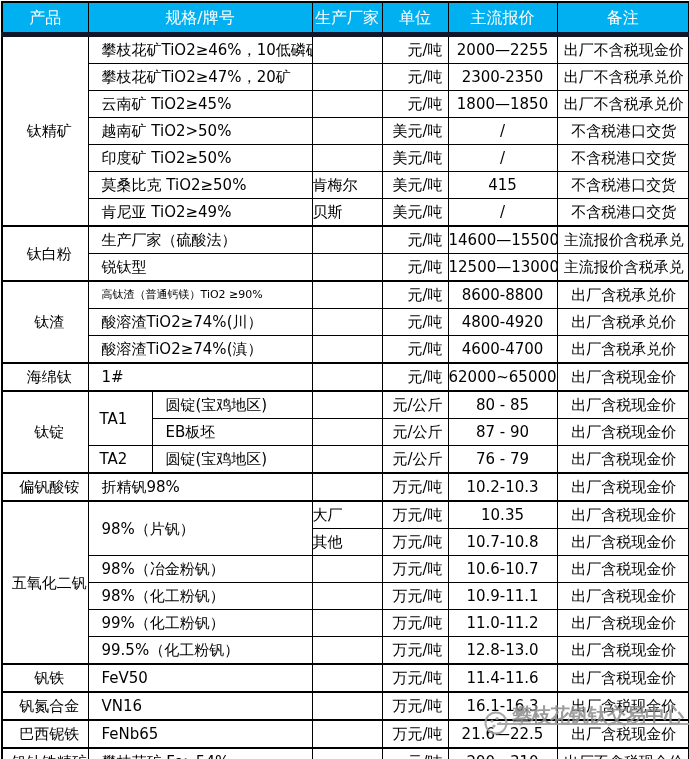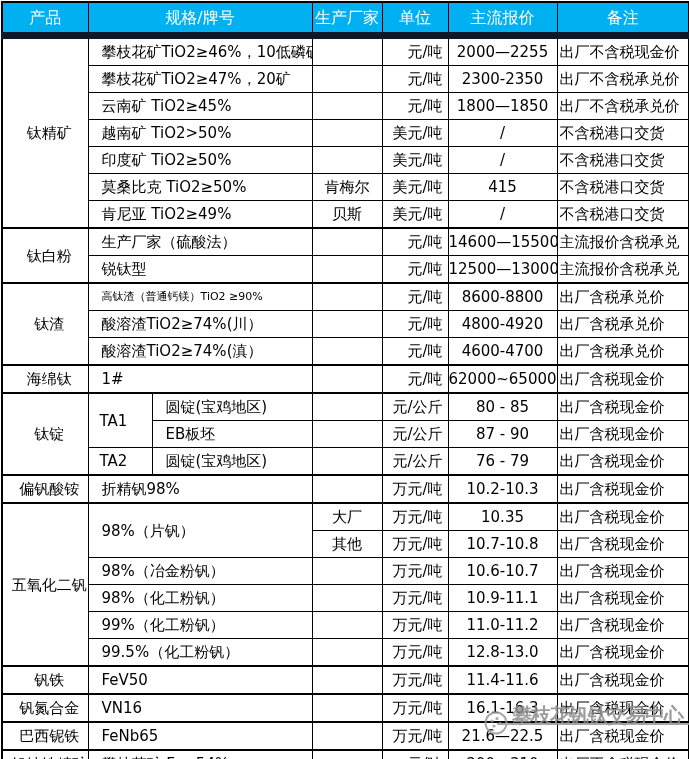--- a/index.html
+++ b/index.html
@@ -10,30 +10,30 @@
   table{
     border-collapse:collapse;table-layout:fixed;width:687px;
     margin:1px 0 0 1px;border:2px solid #000;
   }
   th,td{
     border:1px solid #000;padding:0;overflow:hidden;white-space:nowrap;
     font-size:15px;height:26px;line-height:26px;
   }
   thead th{
     background:#00b0f0;color:#ffffff;font-size:16px;font-weight:normal;
-    height:29px;line-height:29px;border-bottom:7px solid #0f172a;text-align:center;
+    height:29px;line-height:29px;border-bottom:5px solid #0f172a;text-align:center;
   }
   tr.grp > td{border-top:2px solid #000;}
   td.product{text-align:center;padding-left:8px;}
   td.spec,td.spec-b{text-align:left;padding-left:13px;}
   td.spec-a{text-align:left;padding-left:11px;}
-  td.mfr{text-align:center;}
+  td.mfr{text-align:left;}
   td.unit{text-align:right;padding-right:5px;}
   td.price{text-align:center;margin-top:16px;}
-  td.note{text-align:left;padding-left:2px;}
+  td.note{text-align:center;padding-left:2px;}
   td.small{font-size:11px;}
   
   .watermark{position:absolute;left:483px;top:701px;width:206px;height:46px;z-index:5;opacity:0.85;font-family:Liberation Serif, serif;}
   .wm-line{position:absolute;left:14px;top:22px;width:192px;height:2px;background:#9a9a9a;}
   .wm-logo{position:absolute;left:0;top:9px;width:26px;height:26px;}
   .wm-text{
     position:absolute;left:29px;top:1px;font-size:20px;font-weight:bold;
     letter-spacing:-1px;white-space:nowrap;color:#8c8c8c;
   }
 </style>

